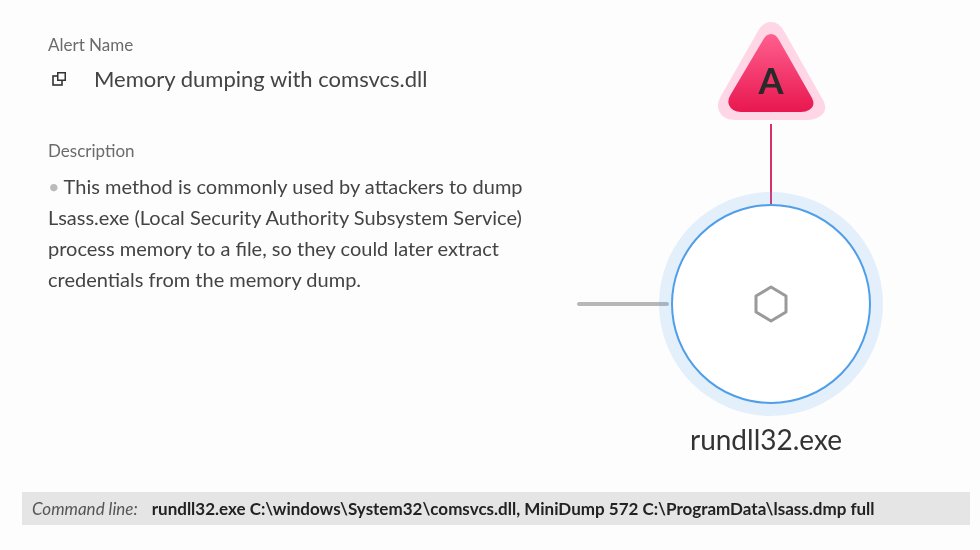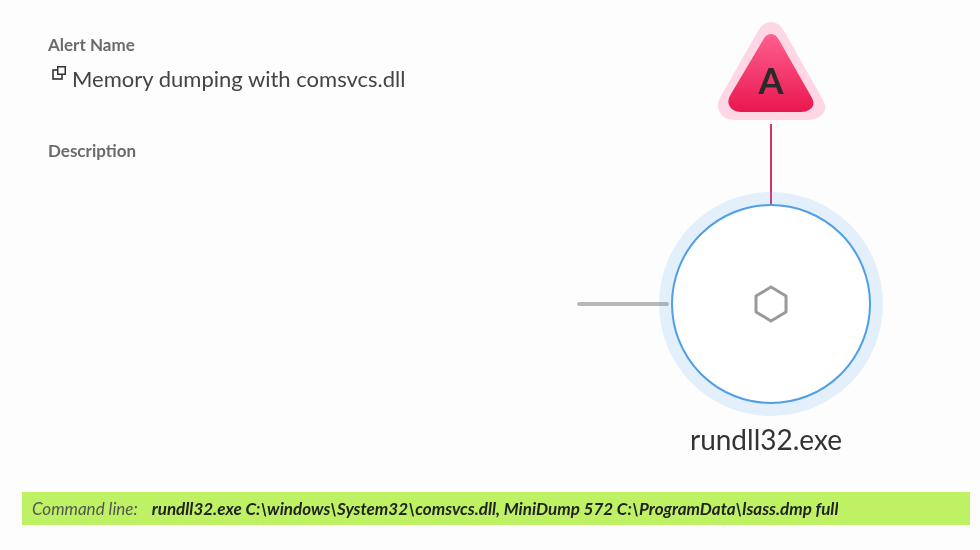--- a/index.html
+++ b/index.html
@@ -14,26 +14,26 @@
   .left-panel {
     position: absolute;
     left: 48px;
     top: 34px;
     width: 530px;
   }
   .field-label {
     font-size: 17px;
     color: #6b6b6b;
     margin-bottom: 10px;
-    font-weight: 700;
+    font-weight: 400;
   }
   .alert-name-row {
     display: flex;
-    align-items: flex-start;
-    gap: 4px;
+    align-items: center;
+    gap: 26px;
     margin-bottom: 48px;
   }
   .alert-name-value {
     font-size: 22px;
     color: #444;
     font-weight: 400;
   }
   .popout-icon {
     width: 16px;
     height: 16px;
@@ -130,34 +130,33 @@
     font-size: 28px;
     color: #333;
     font-weight: 400;
   }
 
   .cmd-line-bar {
     position: absolute;
     left: 22px;
     right: 10px;
     bottom: 25px;
-    background: #bef264;
+    background: #e5e5e5;
     padding: 6px 10px;
     display: flex;
     align-items: flex-start;
     gap: 14px;
     font-size: 17px;
   }
   .cmd-label {
     font-style: italic;
     color: #555;
     white-space: nowrap;
   }
   .cmd-value {
-    font-style: italic;
     font-weight: 700;
     color: #222;
     white-space: nowrap;
     overflow: hidden;
   }
 </style>
 </head>
 <body>
 
 <div class="left-panel">
@@ -169,20 +168,21 @@
         <rect x="5" y="1" width="9" height="9" fill="#333"></rect>
         <rect x="6.5" y="2.5" width="6" height="6" fill="#fdfdfd"></rect>
       </svg>
     </span>
     <span class="alert-name-value">Memory dumping with comsvcs.dll</span>
   </div>
 
   <div class="desc-block">
     <div class="field-label">Description</div>
     <div class="desc-list">
+      <div class="desc-item"><span class="bullet">•</span><span>This method is commonly used by attackers to dump Lsass.exe (Local Security Authority Subsystem Service) process memory to a file, so they could later extract credentials from the memory dump.</span></div>
     </div>
   </div>
 </div>
 
 <div class="graph-area">
   <div class="alert-triangle-wrap">
     <div class="triangle-outer">
       <svg width="116" height="104" viewBox="0 0 116 104">
         <defs>
           <linearGradient id="tg" x1="0" y1="0" x2="0" y2="1">

